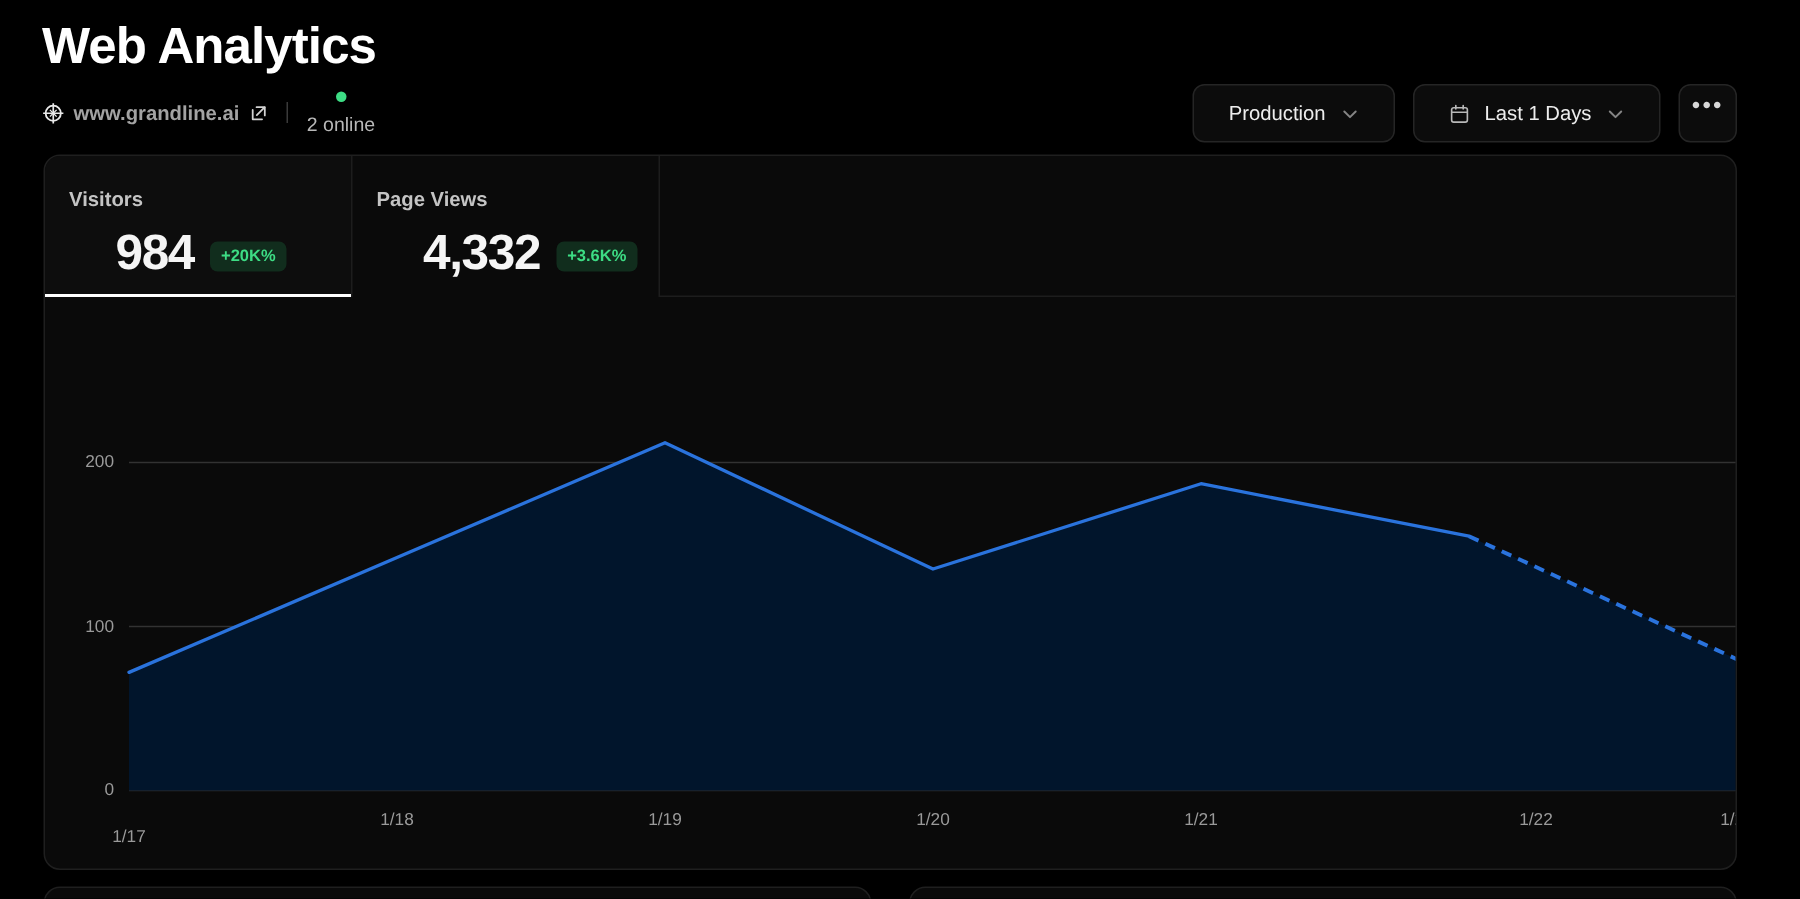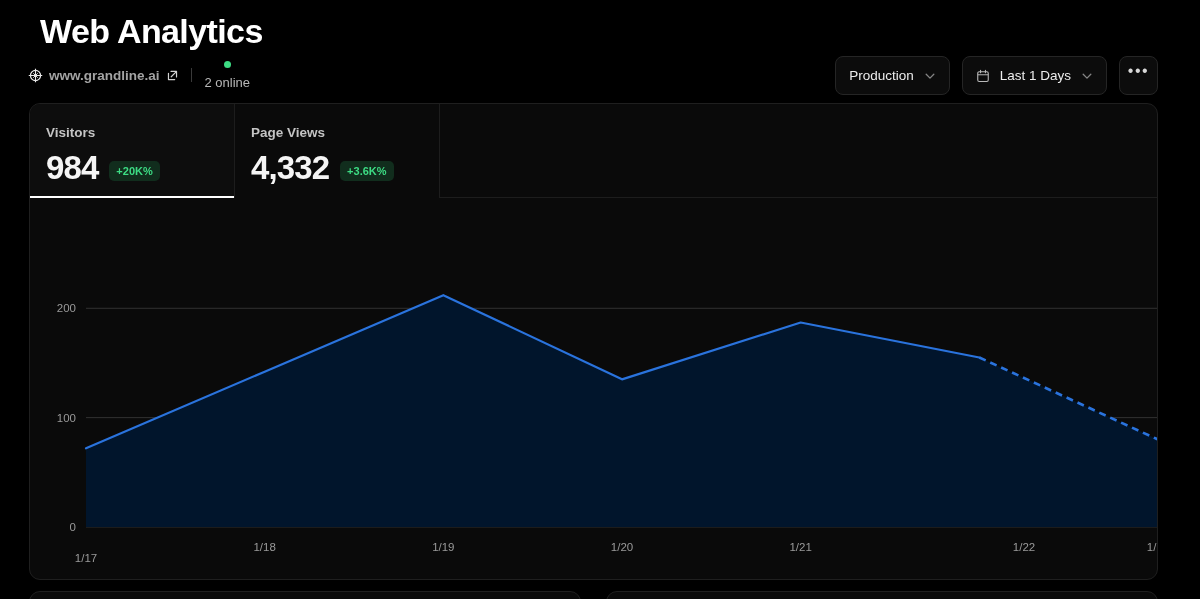--- a/index.html
+++ b/index.html
@@ -7,21 +7,21 @@
     width: 1200px; height: 599px;
     background: #000000;
     font-family: "Liberation Sans", sans-serif;
     overflow: hidden;
   }
   .page { position: relative; width: 1200px; height: 599px; background: #000; }
 
   
   .header { position: absolute; left: 0; top: 0; width: 1200px; height: 104px; }
   .page-title {
-    position: absolute; left: 40px; top: 10px;
+    position: absolute; left: 28px; top: 10px;
     font-size: 34px; font-weight: 700; color: #ffffff;
     letter-spacing: -0.6px; line-height: 42px;
   }
   .submeta {
     position: absolute; left: 28px; top: 65px;
     display: flex; align-items: center; height: 20px;
   }
   .site-link {
     display: flex; align-items: center; gap: 6px;
     color: #a3a3a3; font-size: 13.5px; font-weight: 700;
@@ -39,21 +39,21 @@
     background: #3ddc84; flex: 0 0 auto;
   }
   .online-text { color: #b8b8b8; font-size: 13px; }
 
   .header-controls {
     position: absolute; right: 42px; top: 56px;
     display: flex; align-items: center; gap: 12px;
   }
   .ctrl {
     display: flex; align-items: center; gap: 10px;
-    height: 39px; padding: 0 13px;
+    height: 39px; padding: 0 23px;
     background: #0c0c0c; border: 1px solid #252525;
     border-radius: 8px;
     color: #ededed; font-size: 13.5px;
     cursor: pointer; white-space: nowrap;
   }
   .ctrl .chev { width: 12px; height: 12px; opacity: .62; display:block; }
   .cal-icon { width: 14px; height: 14px; display: block; opacity: .85; }
   .ctrl-more {
     display: flex; align-items: center; justify-content: center;
     width: 39px; height: 39px; padding: 0;
@@ -81,21 +81,21 @@
   }
   .metric-tab.active { background: #0d0d0d; }
   .metric-tab.active::after {
     content: ""; position: absolute; left: 0; right: 0; bottom: 0;
     height: 2px; background: #ffffff;
   }
   .metric-label {
     color: #c4c4c4; font-size: 13.5px; font-weight: 700;
     line-height: 16px; margin-bottom: 8px;
   }
-  .metric-row { display: flex; align-items: center; gap: 11px; }
+  .metric-row { display: flex; align-items: center; gap: 11px; margin-left: 31px; }
   .metric-value {
     color: #f5f5f5; font-size: 33px; font-weight: 700;
     letter-spacing: -0.9px; line-height: 38px;
   }
   .metric-badge {
     background: #112d1d; color: #3ddc84;
     font-size: 11px; font-weight: 700;
     padding: 4px 7px; border-radius: 5px;
     line-height: 12px; white-space: nowrap;
     transform: translateY(3px);

